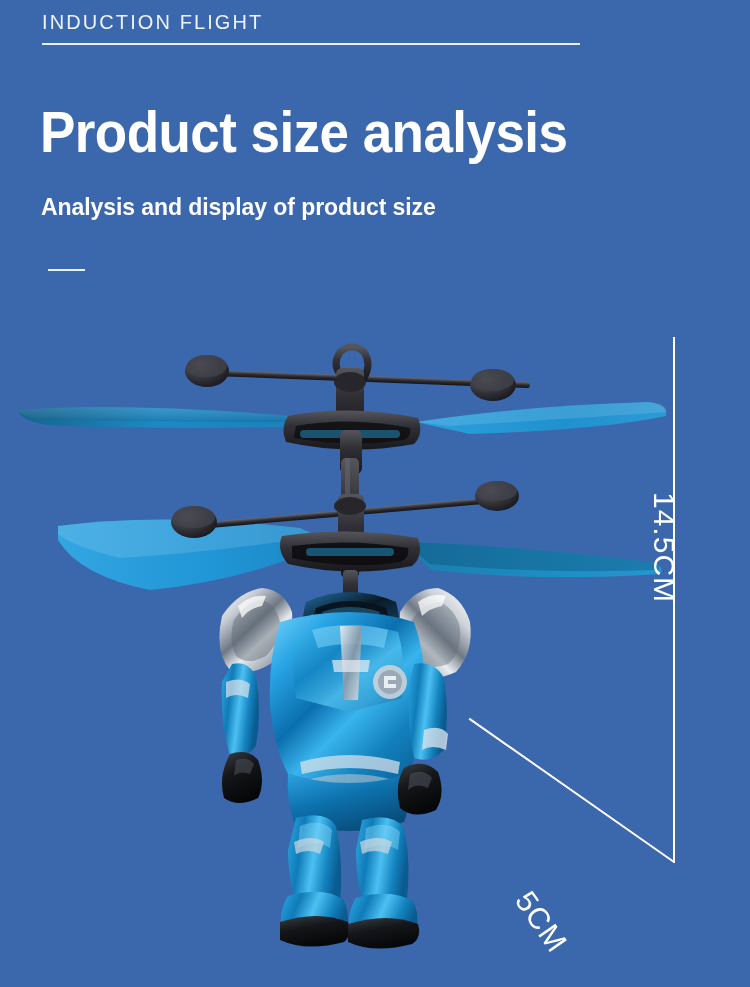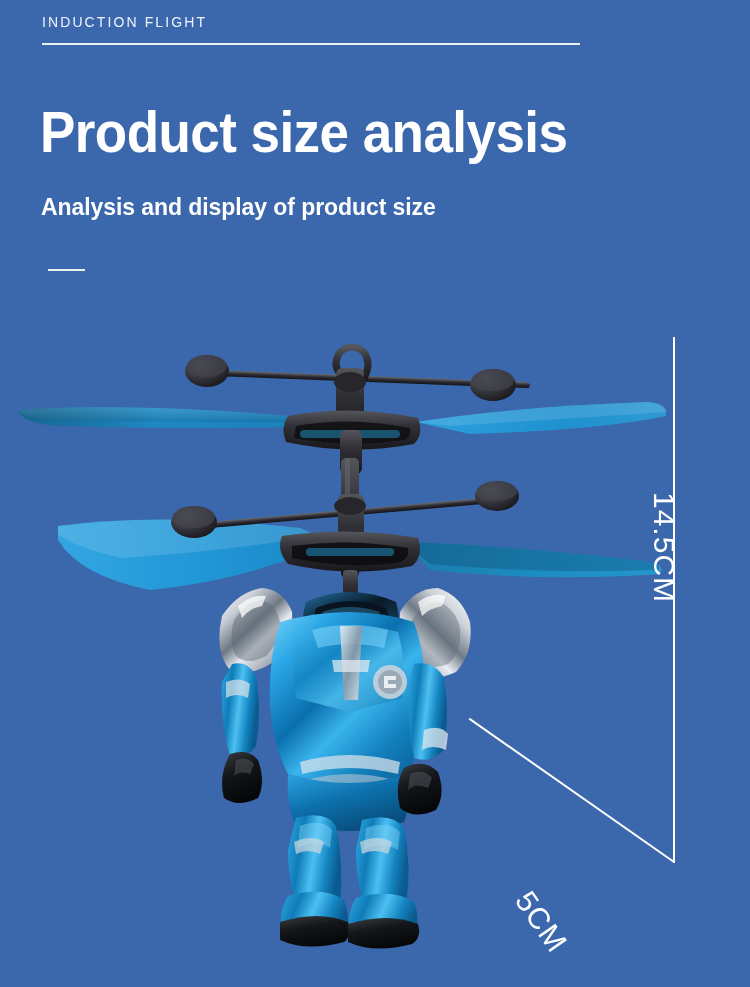--- a/index.html
+++ b/index.html
@@ -19,21 +19,21 @@
     background: #3b67ac;
   }
   
   #eyebrow-row {
     position: absolute;
     left: 42px;
     top: 13px;
     width: 538px;
   }
   #eyebrow {
-    font-size: 14px;
+    font-size: 20px;
     letter-spacing: 2.1px;
     color: #eef3fb;
     font-weight: 400;
     line-height: 19px;
     white-space: nowrap;
   }
   #eyebrow-rule {
     margin-top: 11px;
     height: 1.5px;
     width: 538px;

